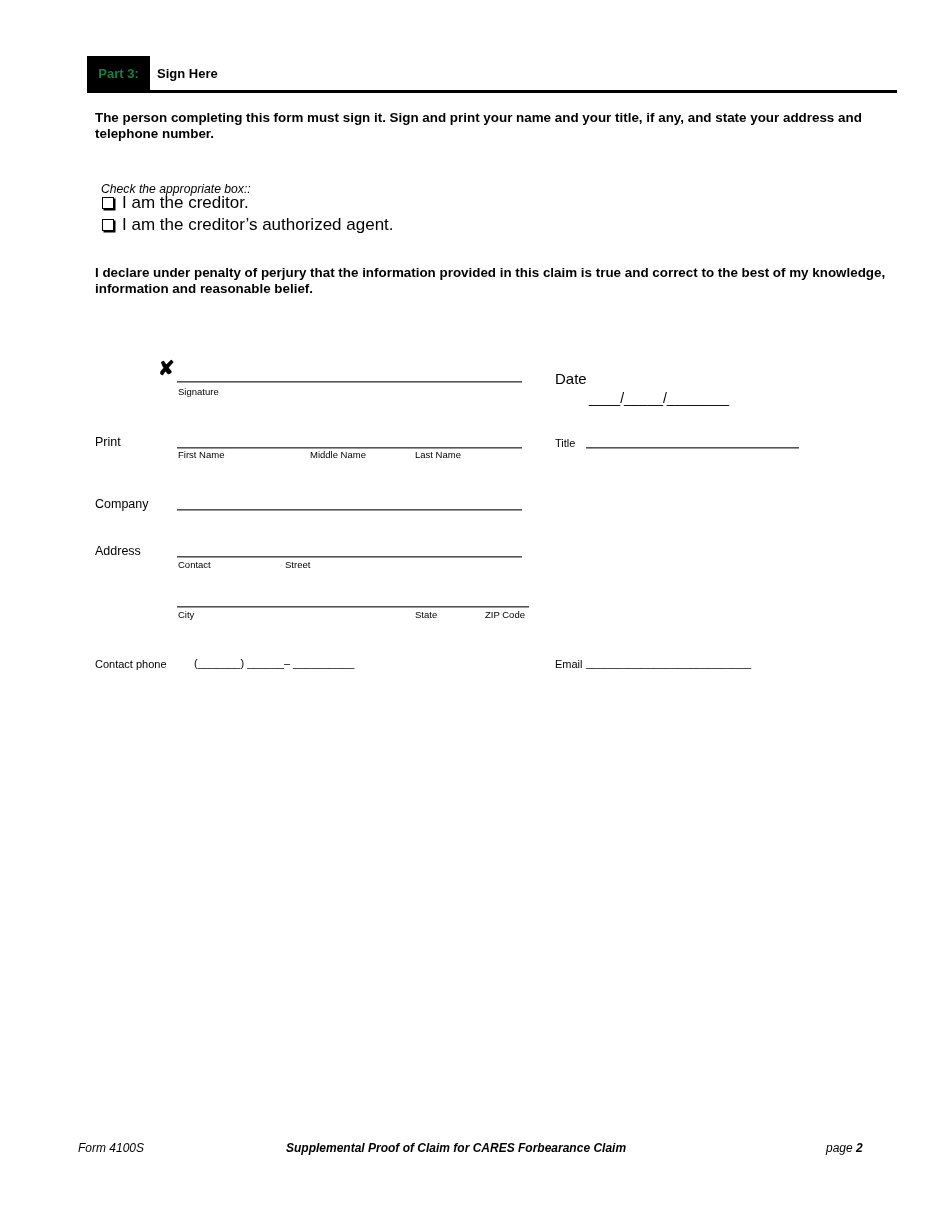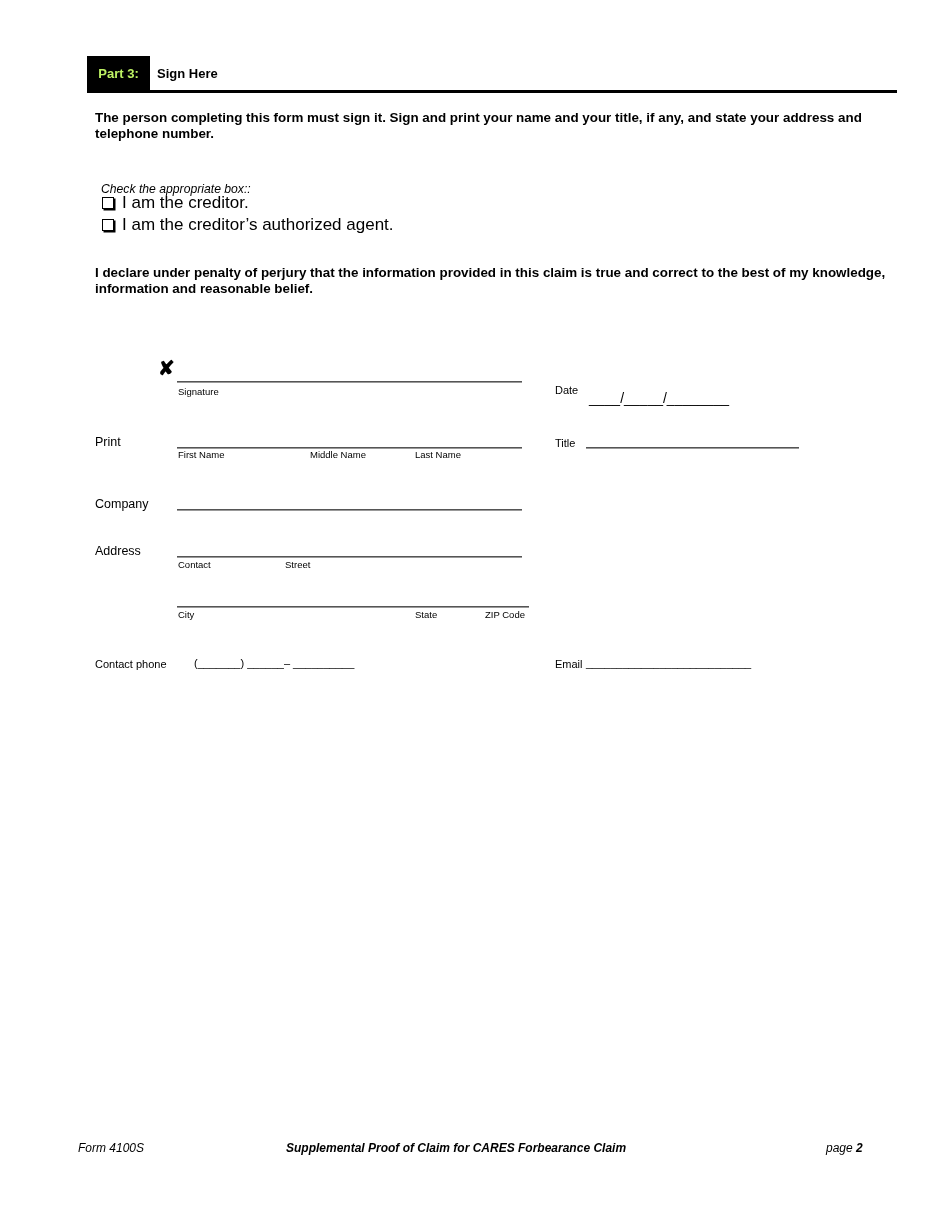--- a/index.html
+++ b/index.html
@@ -1,19 +1,19 @@
 <!DOCTYPE html>
 <html><head>
   <meta charset="utf-8">
   <style>
     html, body { margin: 0; padding: 0; background: #ffffff; }
     body { width: 950px; height: 1230px; position: relative; overflow: hidden;
            font-family: "Liberation Sans", sans-serif; color: #000; }
     .abs { position: absolute; }
-    .part-box { left: 87px; top: 56px; width: 63px; height: 36px; background: #000; color: #bef264;
+    .part-box { left: 87px; top: 56px; width: 63px; height: 36px; background: #000; color: #15803d;
                 font-weight: bold; font-size: 13px; line-height: 36px; text-align: center; }
     .part-title { left: 157px; top: 56px; height: 36px; line-height: 36px; font-weight: bold; font-size: 13px; }
     .part-rule { left: 87px; top: 90px; width: 810px; height: 3px; background: #000; }
     .bold-para { left: 95px; width: 800px; font-weight: bold; font-size: 13.4px; line-height: 16px; }
     .italic-note { left: 101px; top: 182px; font-style: italic; font-size: 12.2px; }
     .checkrow { left: 102px; font-size: 17px; display: flex; align-items: center; }
     .checkbox { width: 10px; height: 10px; border: 1.5px solid #000; box-shadow: 1.5px 1.5px 0 #000;
                 margin-right: 8px; background: #fff; }
     .label { font-size: 12.5px; }
     .small { font-size: 9.5px; }
@@ -40,21 +40,21 @@
   <span class="checkbox"></span>
   <span>I am the creditor’s authorized agent.</span>
 </div>
 
 <div class="abs bold-para" style="top:265px;">I declare under penalty of perjury that the information provided in this claim is true and correct to the best of my knowledge, information and reasonable belief.</div>
 
 <div class="abs xmark">✘</div>
 <div class="abs line" style="left:177px; top:381px; width:345px;"></div>
 <div class="abs small" style="left:178px; top:386px;text-align:right;">Signature</div>
 
-<div class="abs label" style="left:555px; top:384px; font-size:11px;">Date</div>
+<div class="abs label" style="left:555px; top:370px; font-size:15px;">Date</div>
 <div class="abs" style="left:589px; top:368px; font-size:14px;margin-top:22px;">____/_____/________</div>
 
 <div class="abs label" style="left:95px; top:435px;">Print</div>
 <div class="abs line" style="left:177px; top:447px; width:345px;"></div>
 <div class="abs small" style="left:178px; top:449px;">First Name</div>
 <div class="abs small" style="left:310px; top:449px;">Middle Name</div>
 <div class="abs small" style="left:415px; top:449px;">Last Name</div>
 
 <div class="abs label" style="left:555px; top:437px; font-size:11px;">Title</div>
 <div class="abs line" style="left:586px; top:447px; width:213px;"></div>

